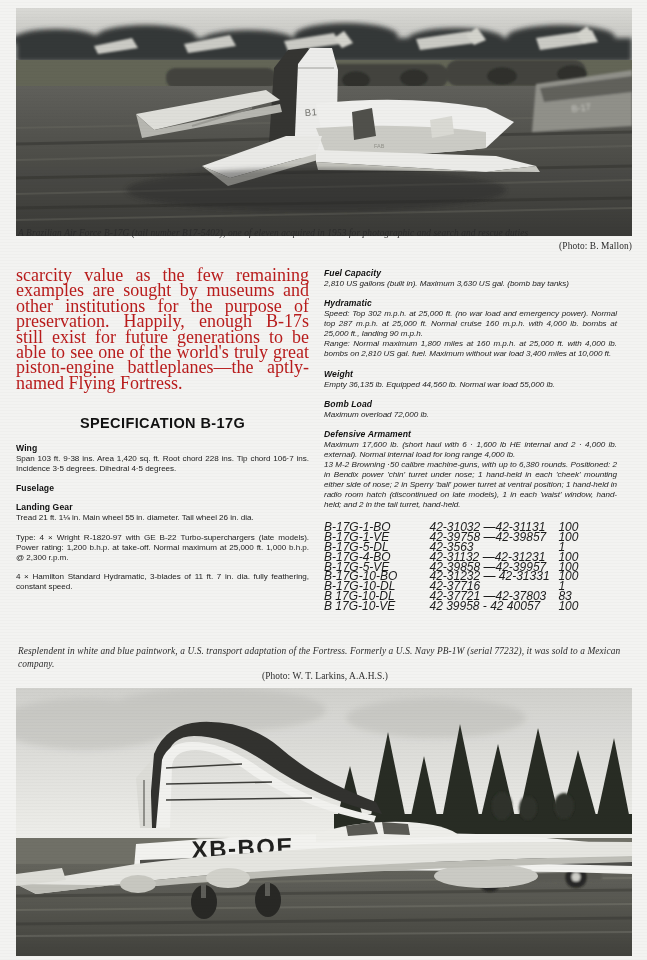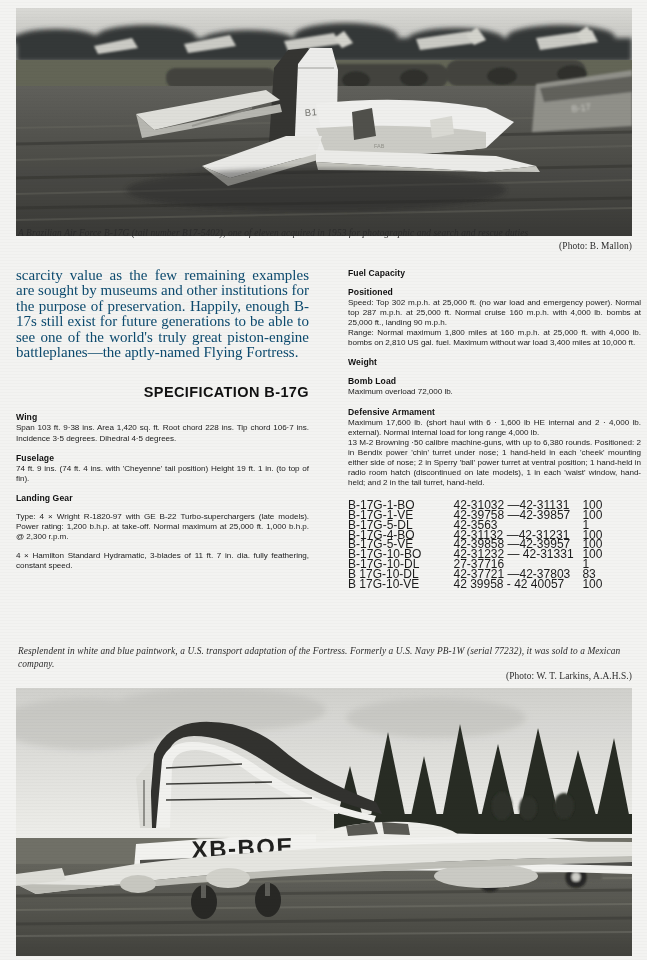--- a/index.html
+++ b/index.html
@@ -54,46 +54,46 @@
     letter-spacing: .1px;
   }
   .caption .credit {
     display: block;
     text-align: right;
     font-style: normal;
     font-family: "Liberation Serif", serif;
   }
   #caption-top  { left: 18px; top: 227px; width: 614px; }
   #caption-bottom { left: 18px; top: 645px; width: 614px; }
-  #caption-bottom .credit { font-style: normal; }
+  #caption-bottom .credit { font-style: normal; text-align: center; }
 
   
   .col {
     position: absolute;
     width: 293px;
   }
   #col-left  { left: 16px; top: 268px; }
-  #col-right { left: 348px; top: 268px; }
+  #col-right { left: 324px; top: 268px; font-style: italic; }
 
   .bodytext {
     font-family: "Liberation Serif", serif;
-    font-size: 15px;
+    font-size: 18px;
     line-height: 15.4px;
-    color: #0c4a6e;
+    color: #b91c1c;
     text-align: justify;
     margin: 0 0 4px 0;
   }
 
   
   #spec-title {
     font-family: "Liberation Sans", sans-serif;
     font-weight: bold;
     font-size: 14.5px;
     letter-spacing: .4px;
-    text-align: right;
+    text-align: center;
     color: #111;
     margin: 24px 0 12px 0;
   }
   .spec-item { margin: 0 0 9px 0; }
   .spec-head {
     font-family: "Liberation Sans", sans-serif;
     font-weight: bold;
     font-size: 8.6px;
     color: #111;
     margin: 0 0 1px 0;
@@ -267,51 +267,53 @@
 
     <h2 id="spec-title">SPECIFICATION B-17G</h2>
 
     <div class="spec-item">
       <div class="spec-head">Wing</div>
       <p class="spec-body">Span 103 ft. 9·38 ins. Area 1,420 sq. ft. Root chord 228 ins. Tip chord 106·7 ins. Incidence 3·5 degrees. Dihedral 4·5 degrees.</p>
     </div>
 
     <div class="spec-item">
       <div class="spec-head">Fuselage</div>
-      <p class="spec-body">74 ft. 9 ins. (74 ft. 4 ins. with 'Cheyenne' tail position) Height 19 ft. 1 in. (to top of fin).</p>
     </div>
 
     <div class="spec-item">
       <div class="spec-head">Landing Gear</div>
+      <p class="spec-body tight">Tread 21 ft. 1⅛ in. Main wheel 55 in. diameter. Tail wheel 26 in. dia.</p>
     </div>
 
     <div class="spec-item">
       <p class="spec-body">Type: 4 × Wright R-1820-97 with GE B-22 Turbo-superchargers (late models). Power rating: 1,200 b.h.p. at take-off. Normal maximum at 25,000 ft. 1,000 b.h.p. @ 2,300 r.p.m.</p>
     </div>
 
     <div class="spec-item">
       <p class="spec-body">4 × Hamilton Standard Hydramatic, 3-blades of 11 ft. 7 in. dia. fully feathering, constant speed.</p>
     </div>
 
   </div>
 
   <div class="col" id="col-right">
 
     <div class="spec-item">
       <div class="spec-head">Fuel Capacity</div>
-    </div>
-
-    <div class="spec-item">
-      <div class="spec-head">Positioned</div>
+      <p class="spec-body tight">2,810 US gallons (built in). Maximum 3,630 US gal. (bomb bay tanks)</p>
+    </div>
+
+    <div class="spec-item">
+      <div class="spec-head">Hydramatic</div>
       <p class="spec-body" style="white-space:pre-line">Speed: Top 302 m.p.h. at 25,000 ft. (no war load and emergency power). Normal top 287 m.p.h. at 25,000 ft. Normal cruise 160 m.p.h. with 4,000 lb. bombs at 25,000 ft., landing 90 m.p.h.
 Range: Normal maximum 1,800 miles at 160 m.p.h. at 25,000 ft. with 4,000 lb. bombs on 2,810 US gal. fuel. Maximum without war load 3,400 miles at 10,000 ft.</p>
     </div>
 
     <div class="spec-item">
       <div class="spec-head">Weight</div>
+      <p class="spec-body tight">Empty 36,135 lb. Equipped 44,560 lb. Normal war load 55,000 lb.</p>
     </div>
 
     <div class="spec-item">
       <div class="spec-head">Bomb Load</div>
       <p class="spec-body tight">Maximum overload 72,000 lb.</p>
     </div>
 
     <div class="spec-item">
       <div class="spec-head">Defensive Armament</div>
       <p class="spec-body" style="white-space:pre-line">Maximum 17,600 lb. (short haul with 6 · 1,600 lb HE internal and 2 · 4,000 lb. external). Normal internal load for long range 4,000 lb.
@@ -345,21 +347,21 @@
             <td class="c-serial">42-39858 —42-39957</td>
             <td class="c-qty">100</td>
           </tr>
           <tr>
             <td class="c-model">B-17G-10-BO</td>
             <td class="c-serial">42-31232 — 42-31331</td>
             <td class="c-qty">100</td>
           </tr>
           <tr>
             <td class="c-model">B-17G-10-DL</td>
-            <td class="c-serial">27-37716</td>
+            <td class="c-serial">42-37716</td>
             <td class="c-qty">1</td>
           </tr>
           <tr>
             <td class="c-model">B 17G-10-DL</td>
             <td class="c-serial">42-37721 —42-37803</td>
             <td class="c-qty">83</td>
           </tr>
           <tr>
             <td class="c-model">B 17G-10-VE</td>
             <td class="c-serial">42 39958 - 42 40057</td>

